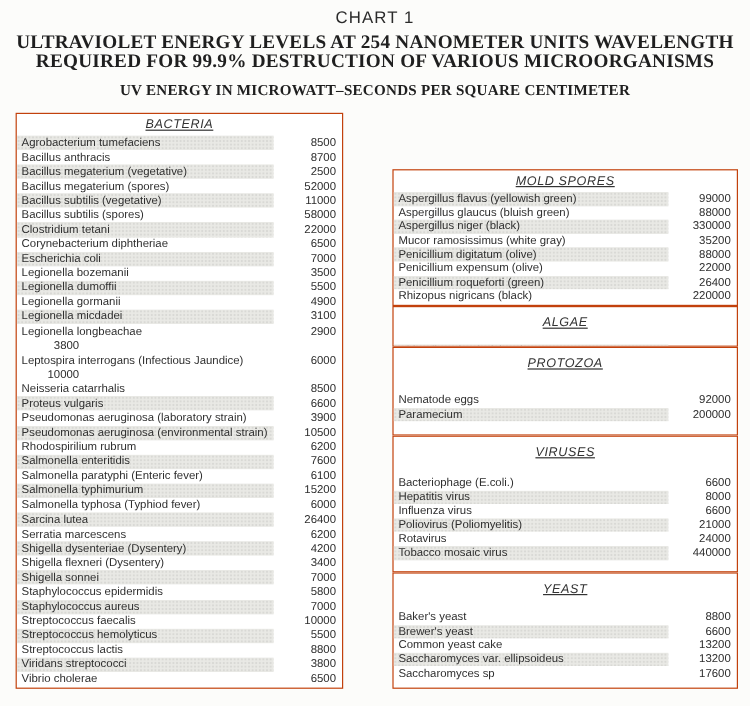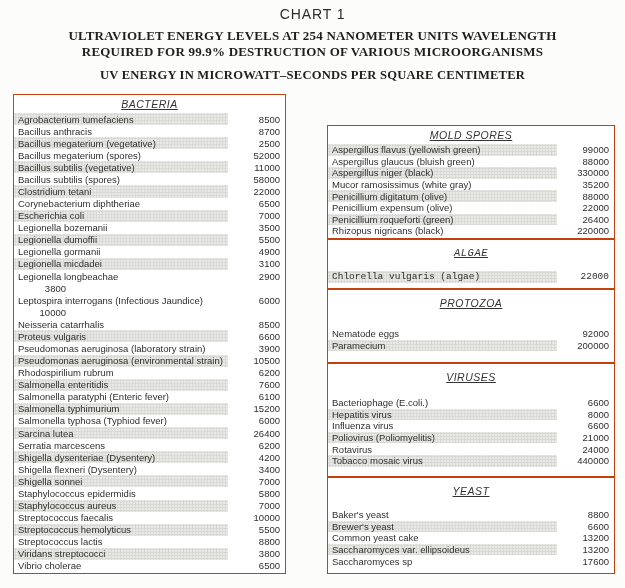--- a/index.html
+++ b/index.html
@@ -8,35 +8,35 @@
     background:#fcfcfa;
     font-family:"Liberation Sans",sans-serif;
     position:relative;overflow:hidden;
   }
   .page{position:absolute;inset:0;}
   
   .header{position:absolute;top:6px;left:0;right:0;text-align:center;}
   .chart-label{font-size:14px;letter-spacing:.9px;color:#2b2b2b;margin-bottom:6px;}
   .title-line{
     font-family:"Liberation Serif",serif;font-weight:bold;
-    font-size:13px;color:#1f1f1f;line-height:15.5px;letter-spacing:.2px;
+    font-size:16px;color:#1f1f1f;line-height:15.5px;letter-spacing:.2px;
   }
   .units-line{
     font-family:"Liberation Serif",serif;font-weight:bold;
     font-size:12.6px;color:#1f1f1f;margin-top:9px;letter-spacing:.2px;
   }
   
   .col{position:absolute;top:94px;box-sizing:border-box;}
   .col-left{left:13px;width:273px;height:480px;}
   .col-right{left:327px;width:288px;height:480px;display:flex;flex-direction:column;justify-content:flex-end;}
   .section{border:1px solid #c2410c;background:#fff;box-sizing:border-box;overflow:hidden;}
   .col-left .section{height:100%;}
   
   .mold-spores{height:114px;}
-  .algae{height:50px;font-family:Liberation Mono, monospace;}
+  .algae{height:34px;}
   .protozoa{height:74px;}
   .viruses{height:114px;}
   .yeast{height:97px;}
   
   .sec-header{
     font-style:italic;text-decoration:underline;text-align:center;
     font-size:10.5px;color:#333;letter-spacing:.5px;
     padding-top:3px;height:15px;
   }
   .spaced .sec-header{margin-top:4px;}

